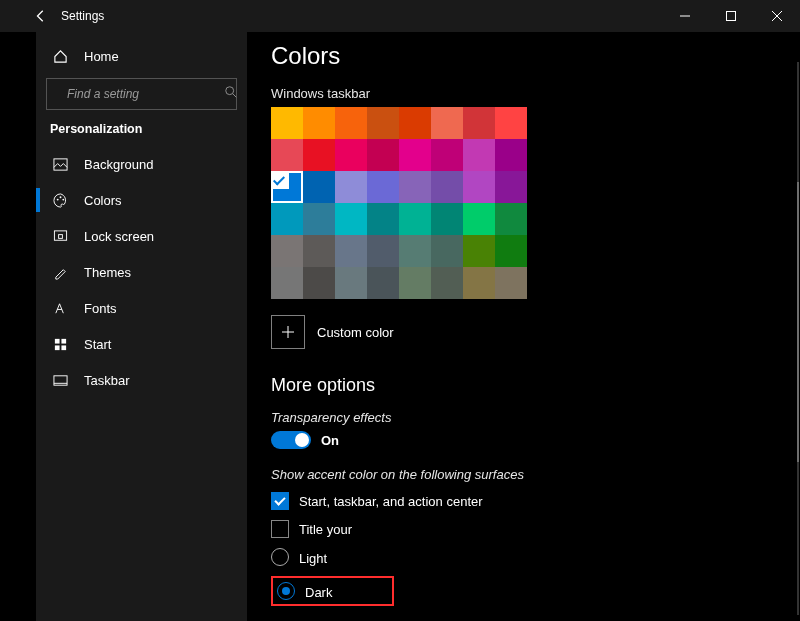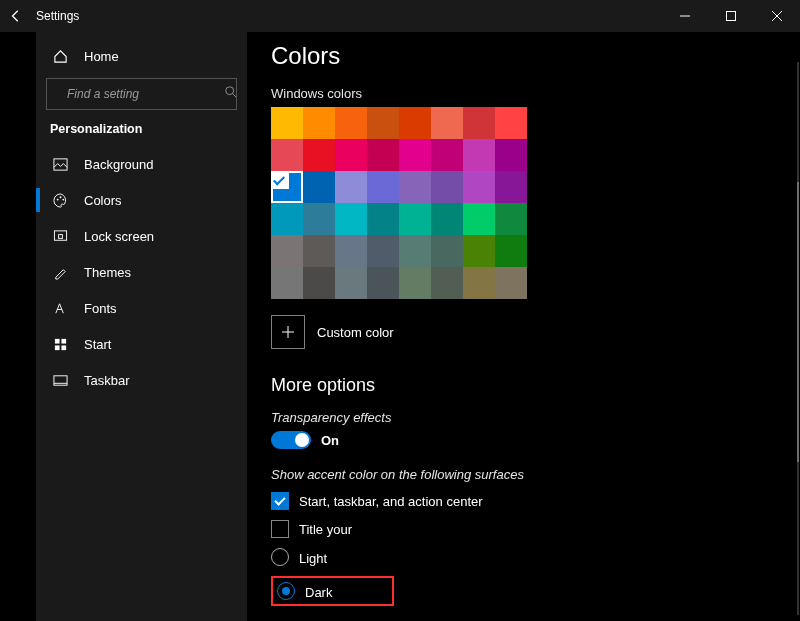--- a/index.html
+++ b/index.html
@@ -1,20 +1,20 @@
 <!DOCTYPE html>
 <html><head>
 <meta charset="utf-8">
 <style>
   * { box-sizing: border-box; margin: 0; padding: 0; font-family: "Segoe UI", Arial, sans-serif; }
   body { background: #000; color: #fff; width: 800px; height: 621px; overflow: hidden; user-select: none; }
 
   .window { width: 800px; height: 621px; display: flex; flex-direction: column; background: #000; }
 
-  .titlebar { height: 32px; display: flex; align-items: center; position: relative; background:#1a1a1a; }
+  .titlebar { height: 32px; display: flex; align-items: center; position: relative; background:#1a1a1a;padding-left:25px; }
   .titlebar .back { width: 32px; height:32px; display:flex; align-items:center; justify-content:center; color:#fff; }
   .titlebar .title { font-size: 12px; color:#fff; margin-left:4px; }
   .win-controls { position:absolute; right:0; top:0; display:flex; }
   .win-controls .ctrl { width:46px; height:32px; display:flex; align-items:center; justify-content:center; color:#fff; }
 
   .body-area { flex:1; display:flex; overflow:hidden;margin-left:36px; }
   .sidebar { width:211px; background:#1a1a1a; display:flex; flex-direction:column; padding-top:6px; }
 
   .home-row, .nav-item { display:flex; align-items:center; height:36px; padding-left:14px; color:#fff; font-size:13px; }
   .home-row .icon, .nav-item .icon { width:20px; display:inline-flex; justify-content:center; margin-right:14px; color:#fff; }
@@ -191,21 +191,21 @@
               <rect x="1" y="3" width="14" height="10" stroke="#fff" fill="none"></rect>
               <line x1="1" y1="11" x2="15" y2="11" stroke="#fff"></line>
             </svg>
           </span>
         <span>Taskbar</span>
       </div>
     </div>
 
     <div class="content">
       <h1 class="page-title">Colors</h1>
-      <div class="subhead">Windows colors</div>
+      <div class="subhead">Windows taskbar</div>
       <div class="swatch-grid" id="swatch-grid">
           <div class="swatch" style="background: rgb(255, 185, 0);"></div>
           <div class="swatch" style="background: rgb(255, 140, 0);"></div>
           <div class="swatch" style="background: rgb(247, 99, 12);"></div>
           <div class="swatch" style="background: rgb(202, 80, 16);"></div>
           <div class="swatch" style="background: rgb(218, 59, 1);"></div>
           <div class="swatch" style="background: rgb(239, 105, 80);"></div>
           <div class="swatch" style="background: rgb(209, 52, 56);"></div>
           <div class="swatch" style="background: rgb(255, 67, 67);"></div>
           <div class="swatch" style="background: rgb(231, 72, 86);"></div>

